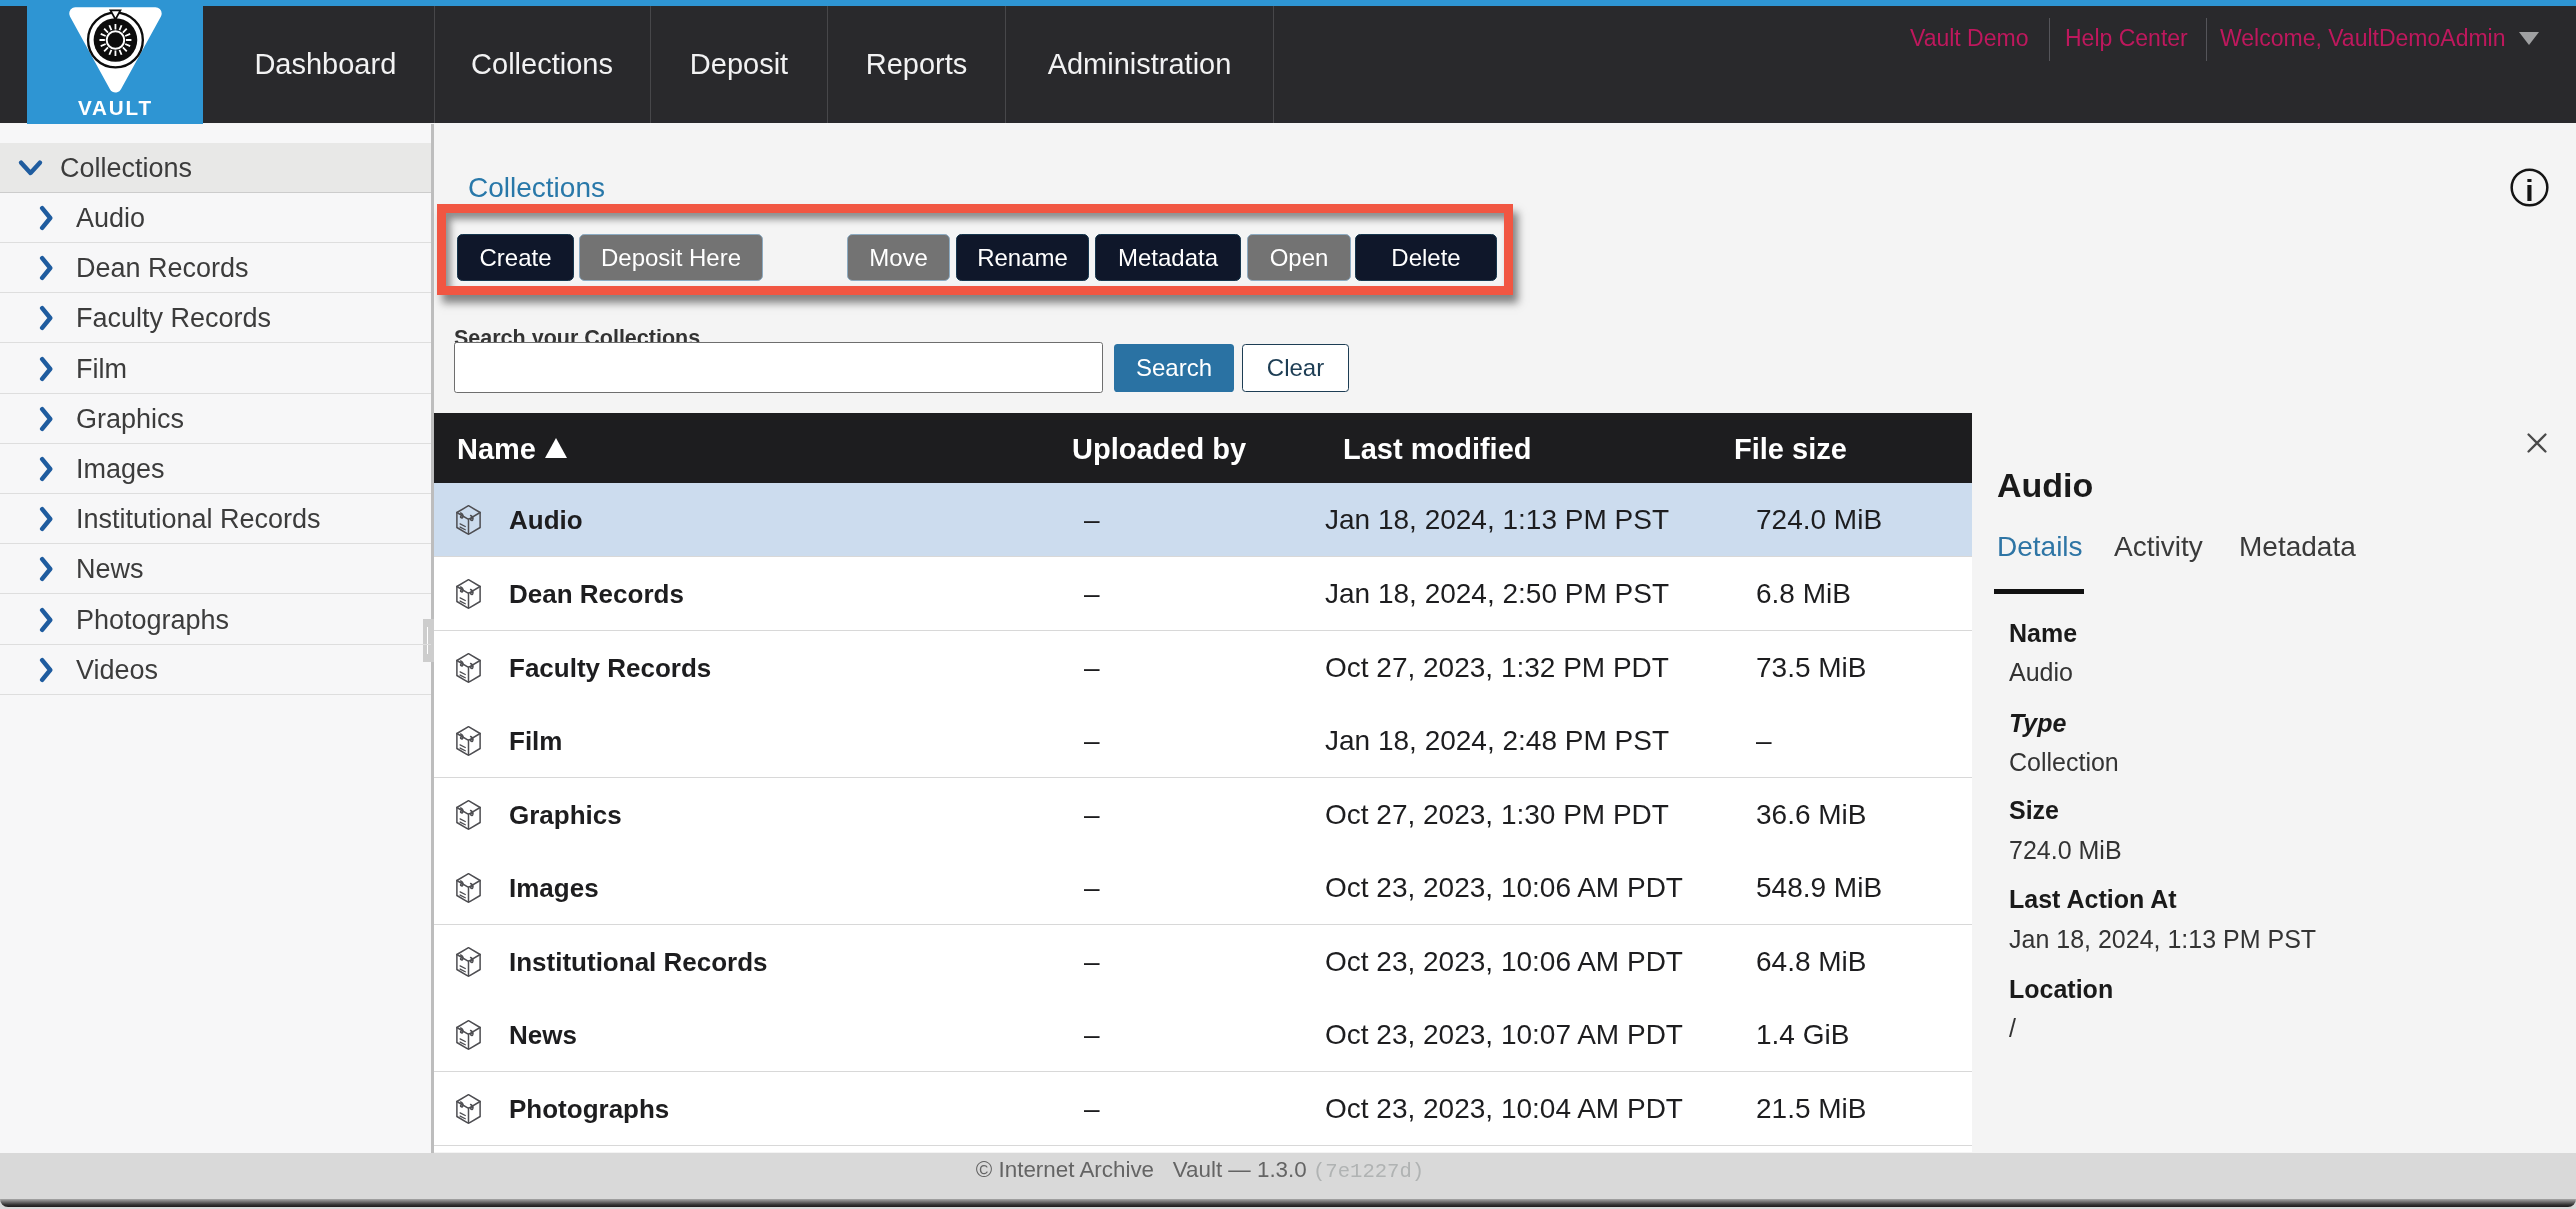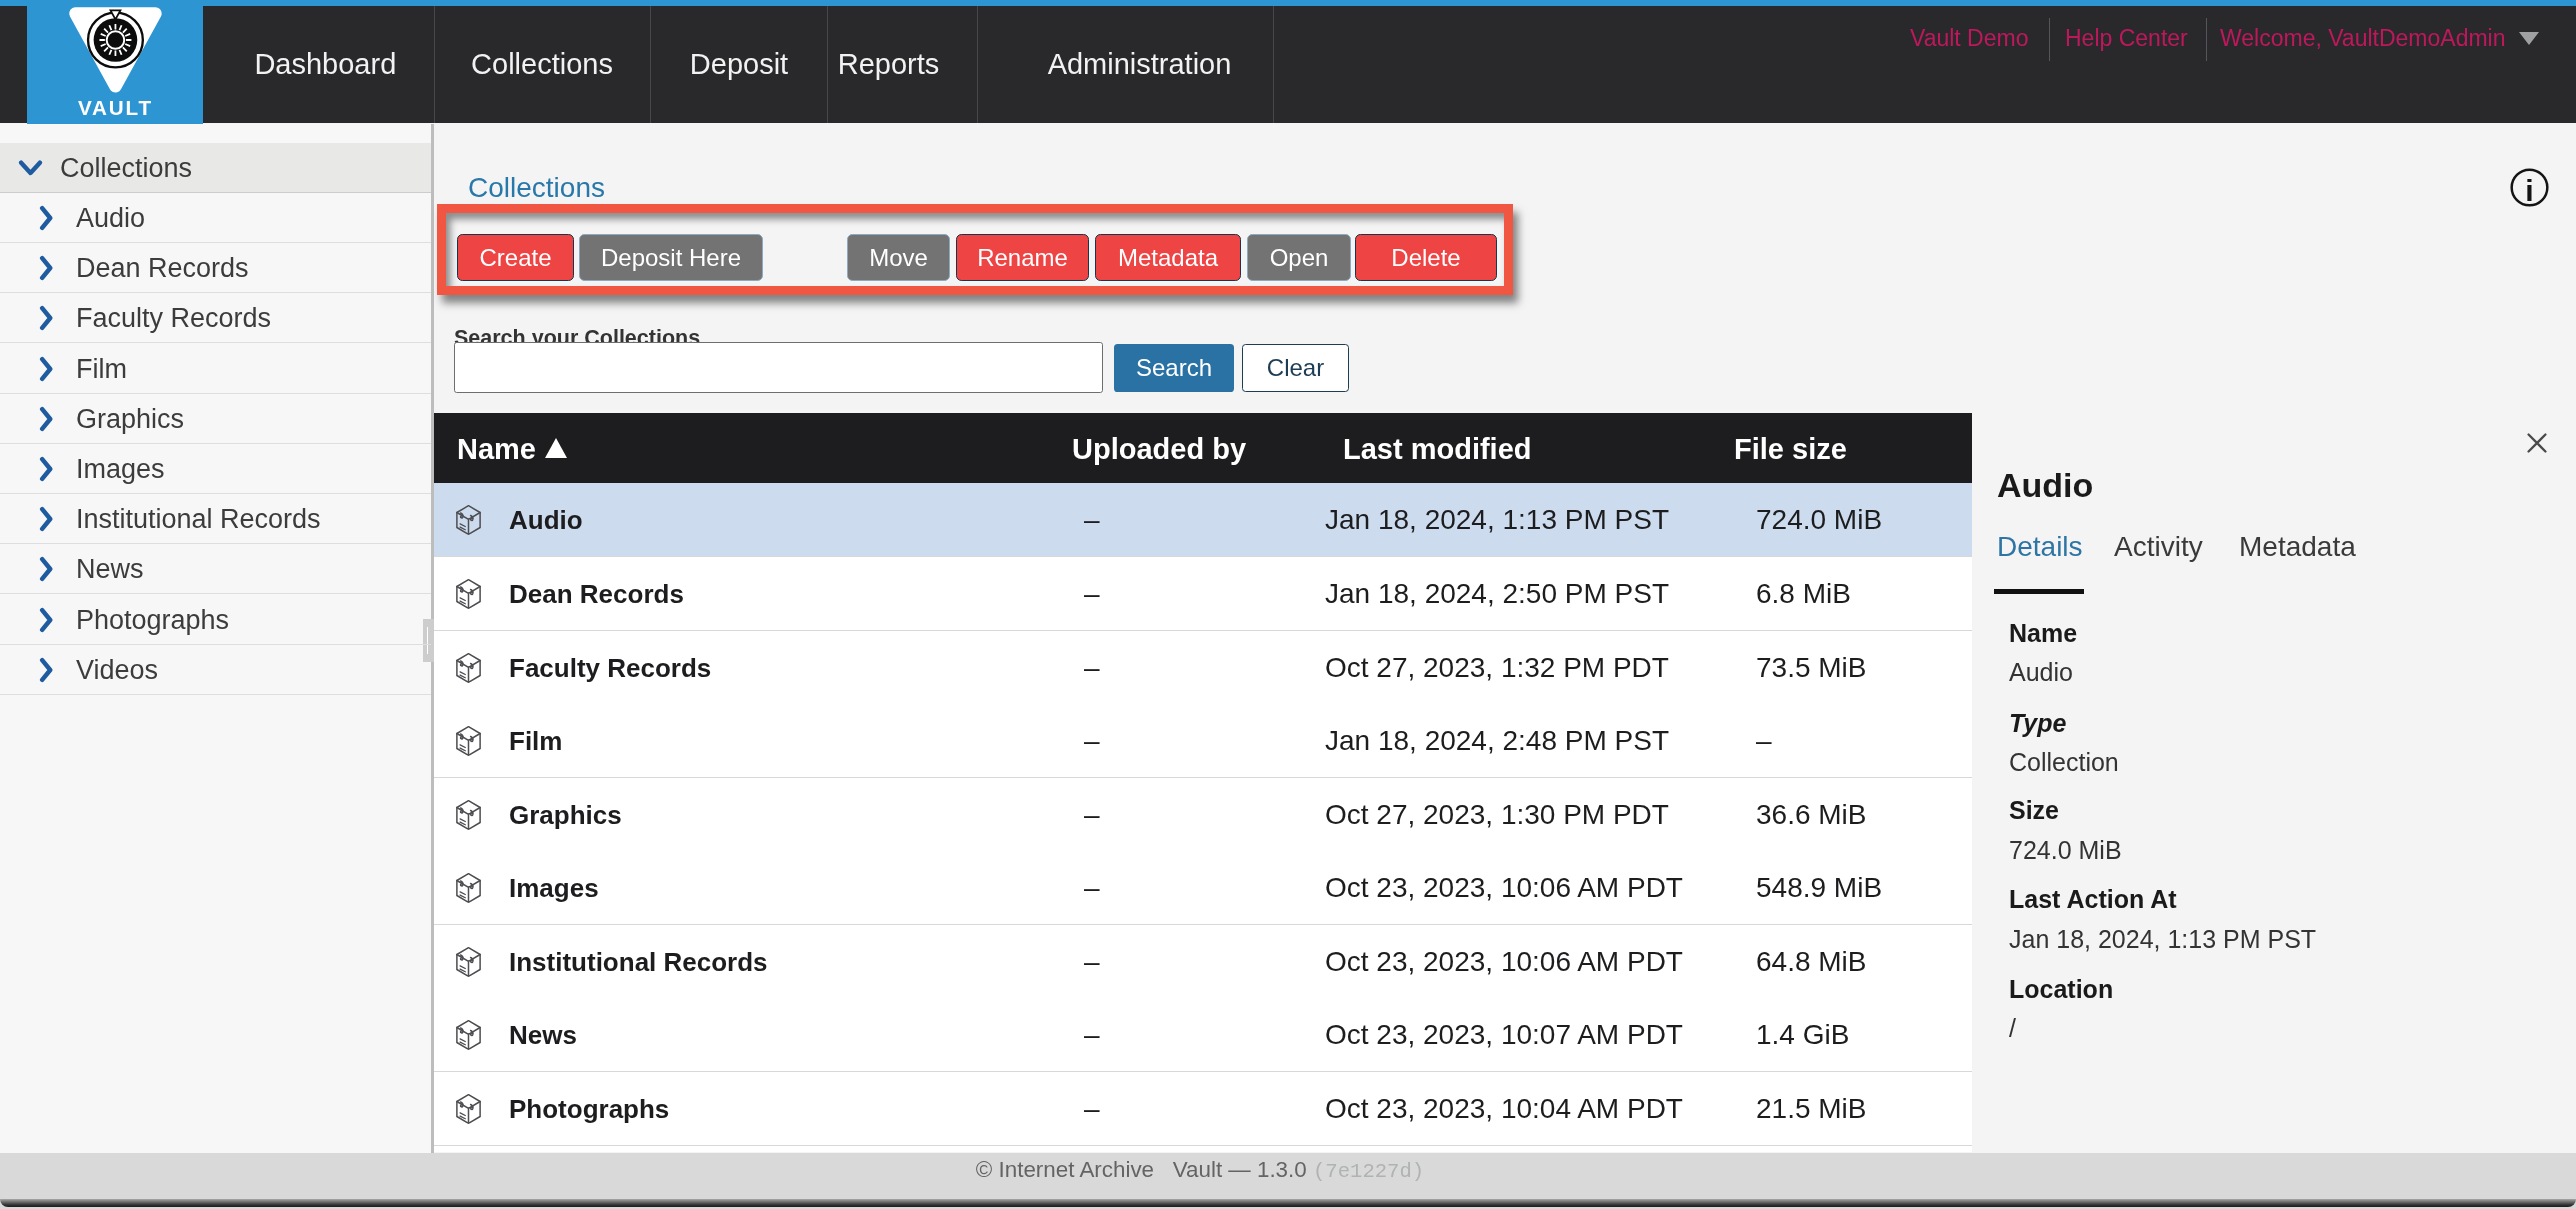--- a/index.html
+++ b/index.html
@@ -17,21 +17,21 @@
   #sidebar { position:absolute; left:0; top:124px; width:434px; height:1029px; background:#f7f7f8; border-right:3.6px solid #bdbdbd; }
   .srow { position:absolute; left:0; width:431px; height:50px; border-bottom:0.9px solid #dedede; color:#3c3c3c; font-size:27px; }
   .srow .lbl { position:absolute; top:50%; transform:translateY(-50%); }
   .chev { position:absolute; top:50%; transform:translateY(-50%); }
   #grip { position:absolute; left:423px; top:619px; width:18px; height:43px; background:#cdcdcd; }
   #grip:before { content:""; position:absolute; left:3.6px; top:8px; width:1.8px; height:27px; background:#fff; box-shadow:7.2px 0 0 #fff; }
   
   #h1c { position:absolute; left:468px; top:172px; font-size:28px; color:#2878a9; }
   #redbox { position:absolute; left:437px; top:204px; width:1076px; height:91px; border:9px solid #f15642; box-shadow:5.4px 8px 8px rgba(55,55,55,.6), inset 4.5px 6.3px 7.2px rgba(55,55,55,.55); }
   .btn { position:absolute; top:234px; height:47px; line-height:45px; text-align:center; color:#fff; font-size:24px; border-radius:5.4px; }
-  .btn.dark { background:#ef4444; border:1.8px solid #16364d; }
+  .btn.dark { background:#0f172a; border:1.8px solid #16364d; }
   .btn.lite { background:#737373; border:1.8px solid #8cabc2; }
   #slabel { position:absolute; left:454px; top:306px; font-size:21.5px; font-weight:700; color:#333;margin-top:20px; }
   #sinput { position:absolute; left:454px; top:342px; width:649px; height:51px; background:#fff; border:1.8px solid #6e6e6e; border-radius:2.7px; }
   #sbtn { position:absolute; left:1114px; top:344px; width:120px; height:48px; line-height:47px; text-align:center; background:#2a72a3; color:#fff; font-size:24px; border-radius:3.6px; }
   #cbtn { position:absolute; left:1242px; top:344px; width:107px; height:48px; line-height:45px; text-align:center; background:#fff; color:#1d3d54; font-size:24px; border:1.8px solid #1d3d54; border-radius:3.6px; }
   
   #thead { position:absolute; left:434px; top:413px; width:1538px; height:71px; background:#1d1d1f; color:#fff; font-weight:700; font-size:29px; }
   .th { position:absolute; top:50%; transform:translateY(-50%); }
   #sorttri { position:absolute; left:111px; top:25px; width:0; height:0; border-left:11.7px solid transparent; border-right:11.7px solid transparent; border-bottom:20px solid #fff; }
   .trow { position:absolute; left:434px; width:1538px; height:74px; background:#fff; border-bottom:0.9px solid #d8d8d8; font-size:28px; color:#1d1d1f; }
@@ -53,21 +53,21 @@
   #fbottom { position:absolute; left:0; top:1199px; width:2576px; height:8px; background:linear-gradient(#a8a8a8, #2e2e2e 75%, #1c1c1c); border-radius:0 0 9px 9px; }
   .mono { font-family:"Liberation Mono", monospace; color:#b0b3b3; font-size:20.6px; }
 </style>
 </head>
 <body>
 <div id="strip"></div>
 <div id="nav"></div>
 <div class="navitem" style="left:205px; width:230px; text-indent:11.7px;">Dashboard</div>
 <div class="navitem" style="left:434px; width:217px;">Collections</div>
 <div class="navitem" style="left:651px; width:177px;">Deposit</div>
-<div class="navitem" style="left:800px; width:178px;">Reports</div>
+<div class="navitem" style="left:828px; width:178px;">Reports</div>
 <div class="navitem" style="left:1006px; width:268px;">Administration</div>
 <div class="topright" style="left:1910px;">Vault Demo</div>
 <div class="topright" style="left:2065px;">Help Center</div>
 <div class="topright" style="left:2220px;">Welcome, VaultDemoAdmin</div>
 <div class="topsep" style="left:2049px;"></div>
 <div class="topsep" style="left:2206px;"></div>
 <div id="ddtri"></div>
 <div id="logo">
 <svg width="176" height="124" viewBox="0 0 196 138">
   <path d="M54 15 L143 15 L98.5 96 Z" fill="#fff" stroke="#fff" stroke-width="14" stroke-linejoin="round"></path>

